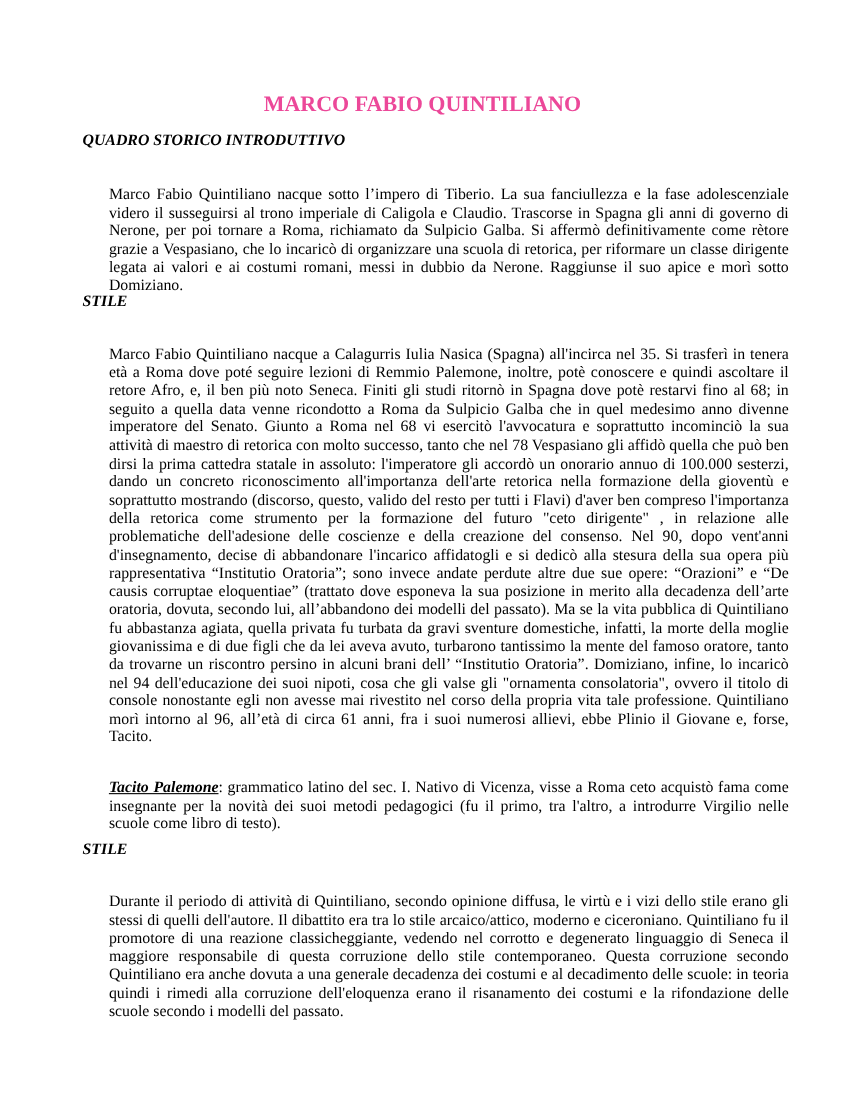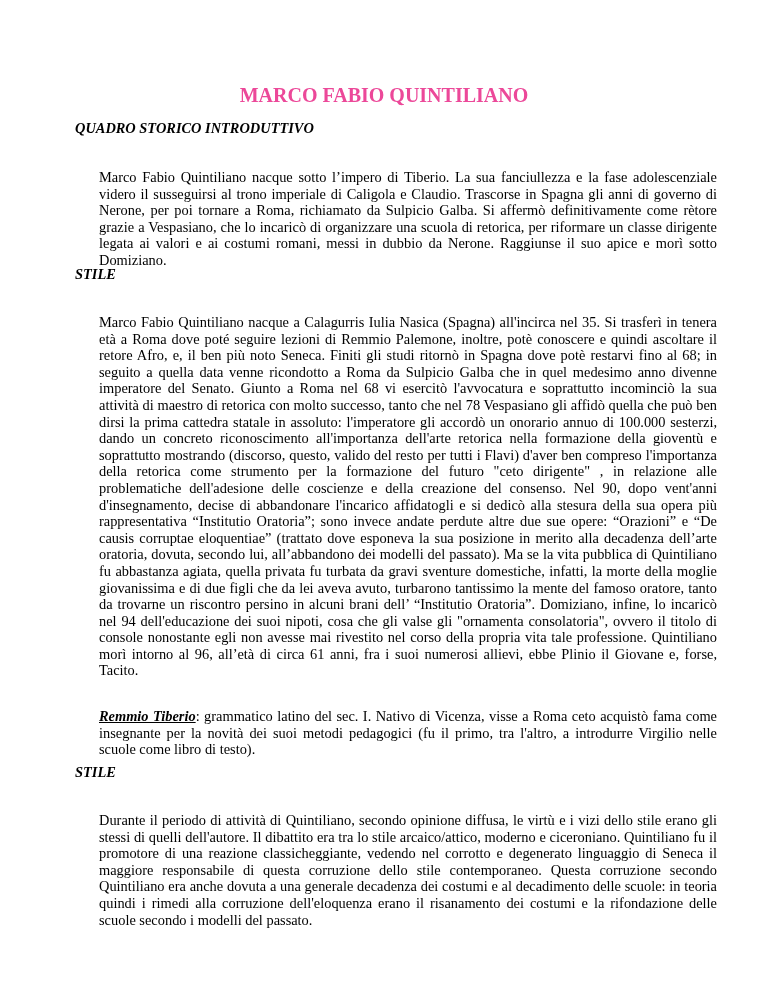--- a/index.html
+++ b/index.html
@@ -15,17 +15,17 @@
 
 <div class="page">
   <h1 class="title">MARCO FABIO QUINTILIANO</h1>
 
   <h2 class="heading" style="top:120px;">QUADRO STORICO INTRODUTTIVO</h2>
   <p class="para" style="top:157px;">Marco Fabio Quintiliano nacque sotto l’impero di Tiberio. La sua fanciullezza e la fase adolescenziale videro il susseguirsi al trono imperiale di Caligola e Claudio. Trascorse in Spagna gli anni di governo di Nerone, per poi tornare a Roma, richiamato da Sulpicio Galba. Si affermò definitivamente come rètore grazie a Vespasiano, che lo incaricò di organizzare una scuola di retorica, per riformare un classe dirigente legata ai valori e ai costumi romani, messi in dubbio da Nerone. Raggiunse il suo apice e morì sotto Domiziano.</p>
 
   <h2 class="heading" style="top:266px;">STILE</h2>
   <p class="para" style="top:302px;">Marco Fabio Quintiliano nacque a Calagurris Iulia Nasica (Spagna) all'incirca nel 35. Si trasferì in tenera età a Roma dove poté seguire lezioni di Remmio Palemone, inoltre, potè conoscere e quindi ascoltare il retore Afro, e, il ben più noto Seneca. Finiti gli studi ritornò in Spagna dove potè restarvi fino al 68; in seguito a quella data venne ricondotto a Roma da Sulpicio Galba che in quel medesimo anno divenne imperatore del Senato. Giunto a Roma nel 68 vi esercitò l'avvocatura e soprattutto incominciò la sua attività di maestro di retorica con molto successo, tanto che nel 78 Vespasiano gli affidò quella che può ben dirsi la prima cattedra statale in assoluto: l'imperatore gli accordò un onorario annuo di 100.000 sesterzi, dando un concreto riconoscimento all'importanza dell'arte retorica nella formazione della gioventù e soprattutto mostrando (discorso, questo, valido del resto per tutti i Flavi) d'aver ben compreso l'importanza della retorica come strumento per la formazione del futuro "ceto dirigente" , in relazione alle problematiche dell'adesione delle coscienze e della creazione del consenso. Nel 90, dopo vent'anni d'insegnamento, decise di abbandonare l'incarico affidatogli e si dedicò alla stesura della sua opera più rappresentativa “Institutio Oratoria”; sono invece andate perdute altre due sue opere: “Orazioni” e “De causis corruptae eloquentiae” (trattato dove esponeva la sua posizione in merito alla decadenza dell’arte oratoria, dovuta, secondo lui, all’abbandono dei modelli del passato). Ma se la vita pubblica di Quintiliano fu abbastanza agiata, quella privata fu turbata da gravi sventure domestiche, infatti, la morte della moglie giovanissima e di due figli che da lei aveva avuto, turbarono tantissimo la mente del famoso oratore, tanto da trovarne un riscontro persino in alcuni brani dell’ “Institutio Oratoria”. Domiziano, infine, lo incaricò nel 94 dell'educazione dei suoi nipoti, cosa che gli valse gli "ornamenta consolatoria", ovvero il titolo di console nonostante egli non avesse mai rivestito nel corso della propria vita tale professione. Quintiliano morì intorno al 96, all’età di circa 61 anni, fra i suoi numerosi allievi, ebbe Plinio il Giovane e, forse, Tacito.</p>
 
-  <p class="para" style="top:696px;"><span class="inline-head">Remmio Tiberio</span><span>: grammatico latino del sec. I. Nativo di Vicenza, visse a Roma ceto acquistò fama come insegnante per la novità dei suoi metodi pedagogici (fu il primo, tra l'altro, a introdurre Virgilio nelle scuole come libro di testo).</span></p>
+  <p class="para" style="top:696px;"><span class="inline-head">Tacito Palemone</span><span>: grammatico latino del sec. I. Nativo di Vicenza, visse a Roma ceto acquistò fama come insegnante per la novità dei suoi metodi pedagogici (fu il primo, tra l'altro, a introdurre Virgilio nelle scuole come libro di testo).</span></p>
 
   <h2 class="heading" style="top:764px;">STILE</h2>
   <p class="para" style="top:800px;">Durante il periodo di attività di Quintiliano, secondo opinione diffusa, le virtù e i vizi dello stile erano gli stessi di quelli dell'autore. Il dibattito era tra lo stile arcaico/attico, moderno e ciceroniano. Quintiliano fu il promotore di una reazione classicheggiante, vedendo nel corrotto e degenerato linguaggio di Seneca il maggiore responsabile di questa corruzione dello stile contemporaneo. Questa corruzione secondo Quintiliano era anche dovuta a una generale decadenza dei costumi e al decadimento delle scuole: in teoria quindi i rimedi alla corruzione dell'eloquenza erano il risanamento dei costumi e la rifondazione delle scuole secondo i modelli del passato.</p>
 </div>
 
 </body></html>

